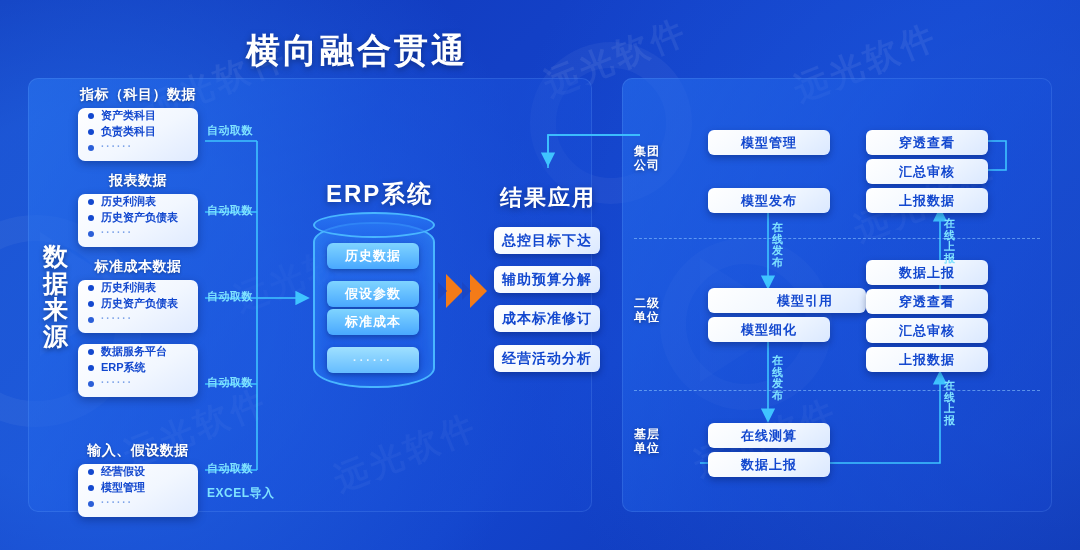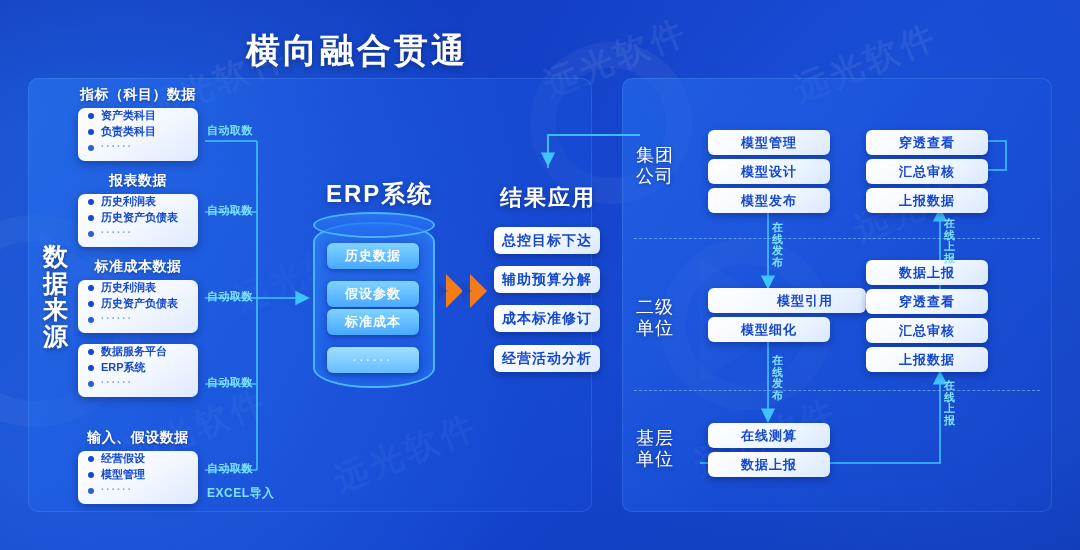--- a/index.html
+++ b/index.html
@@ -162,22 +162,22 @@
     color:#1348cf;font-weight:bold;
     display:flex;align-items:center;justify-content:center;
     box-shadow:0 3px 7px rgba(0,18,70,.35);
     white-space:nowrap;
   }
   .res-pill{left:494px;width:106px;height:27px;font-size:14px;letter-spacing:1px;}
 
   
   .tier-label{
     position:absolute;left:634px;width:40px;
-    font-size:18px;font-weight:normal;color:#fff;
-    line-height:1.15;text-align:right;letter-spacing:1px;
+    font-size:12px;font-weight:bold;color:#fff;
+    line-height:1.15;text-align:left;letter-spacing:1px;
     text-shadow:0 1px 4px rgba(0,0,0,.35);
   }
   .rp{
     position:absolute;height:25px;font-size:13px;letter-spacing:1px;
   }
   .col-a{left:708px;width:122px;}
   .col-b{left:866px;width:122px;}
 
   .divider{
     position:absolute;left:634px;width:406px;height:0;
@@ -289,21 +289,21 @@
     <div class="card">
       <ul>
         <li>数据服务平台</li>
         <li>ERP系统</li>
         <li class="ellipsis">······</li>
       </ul>
     </div>
   </div>
   <div class="conn-label" style="left:207px;top:375px;">自动取数</div>
 
-  <div class="group" style="top:429px;">
+  <div class="group" style="top:442px;">
     <div class="group-title">输入、假设数据</div>
     <div class="card">
       <ul>
         <li>经营假设</li>
         <li>模型管理</li>
         <li class="ellipsis">······</li>
       </ul>
     </div>
   </div>
   <div class="conn-label" style="left:207px;top:461px;">自动取数</div>
@@ -329,21 +329,20 @@
   <div class="pill res-pill" style="top:345px;">经营活动分析</div>
 
   <div class="divider" style="top:238px;"></div>
   <div class="divider" style="top:390px;"></div>
 
   <div class="tier-label" style="top:145px;">
     <div>集团</div>
     <div>公司</div>
   </div>
   <div class="pill rp col-a" style="top:130px;">模型管理</div>
-  <div class="pill rp col-a" style="top:159px;">模型设计</div>
   <div class="pill rp col-a" style="top:188px;">模型发布</div>
   <div class="pill rp col-b" style="top:130px;">穿透查看</div>
   <div class="pill rp col-b" style="top:159px;">汇总审核</div>
   <div class="pill rp col-b" style="top:188px;">上报数据</div>
 
   <div class="tier-label" style="top:297px;">
     <div>二级</div>
     <div>单位</div>
   </div>
   <div class="pill rp col-a" style="top:288px;padding-left:36px;">模型引用</div>

